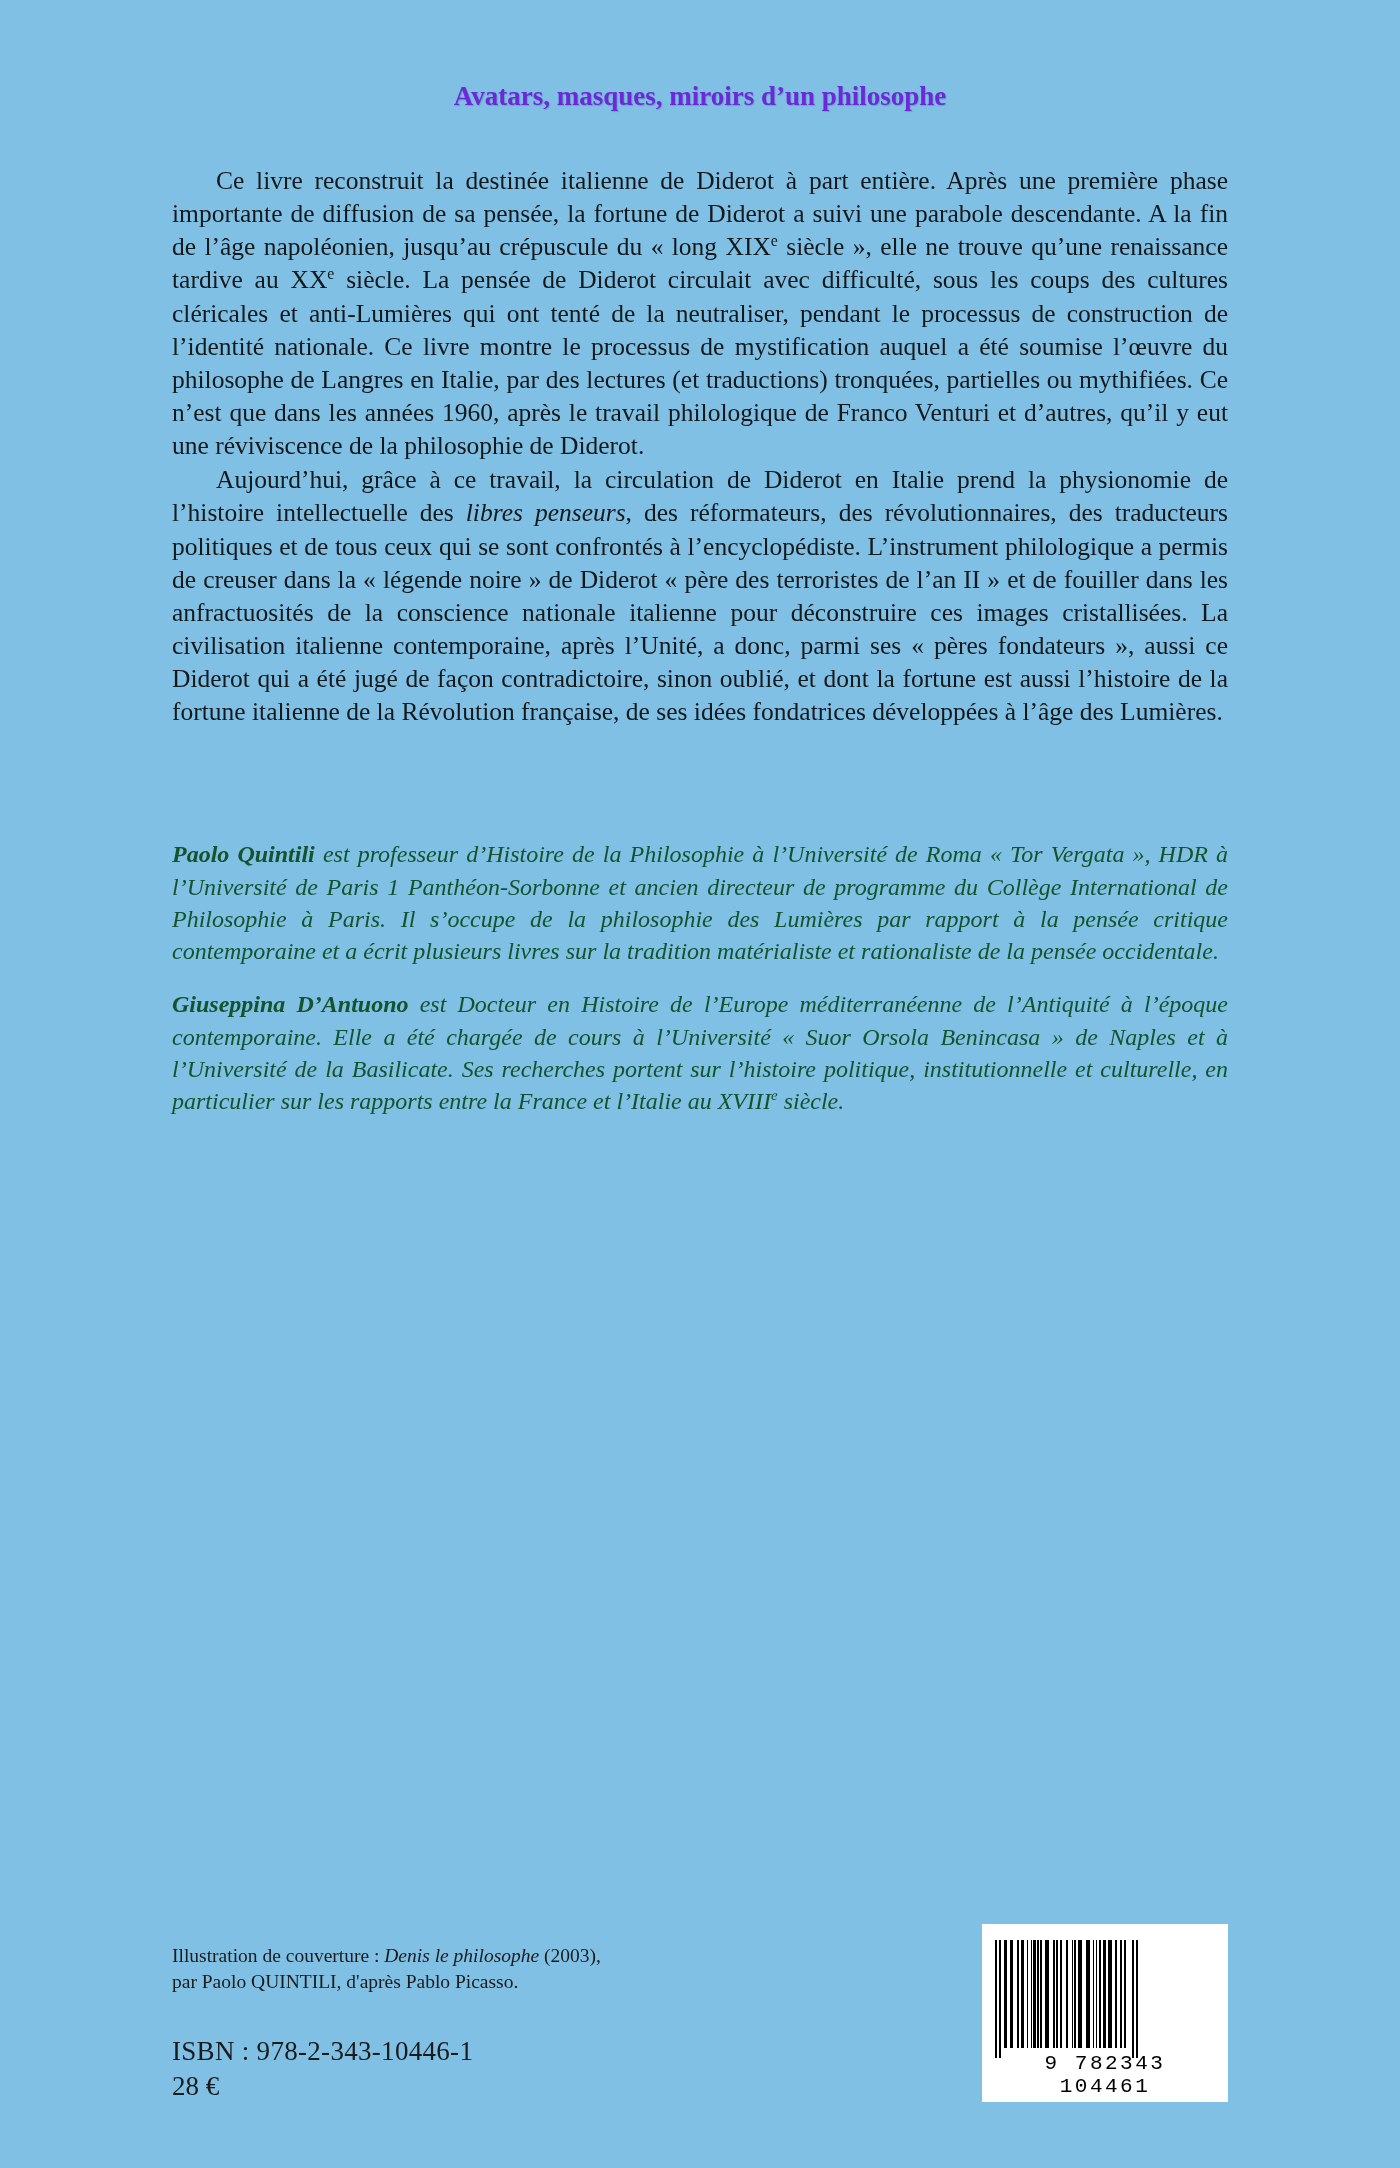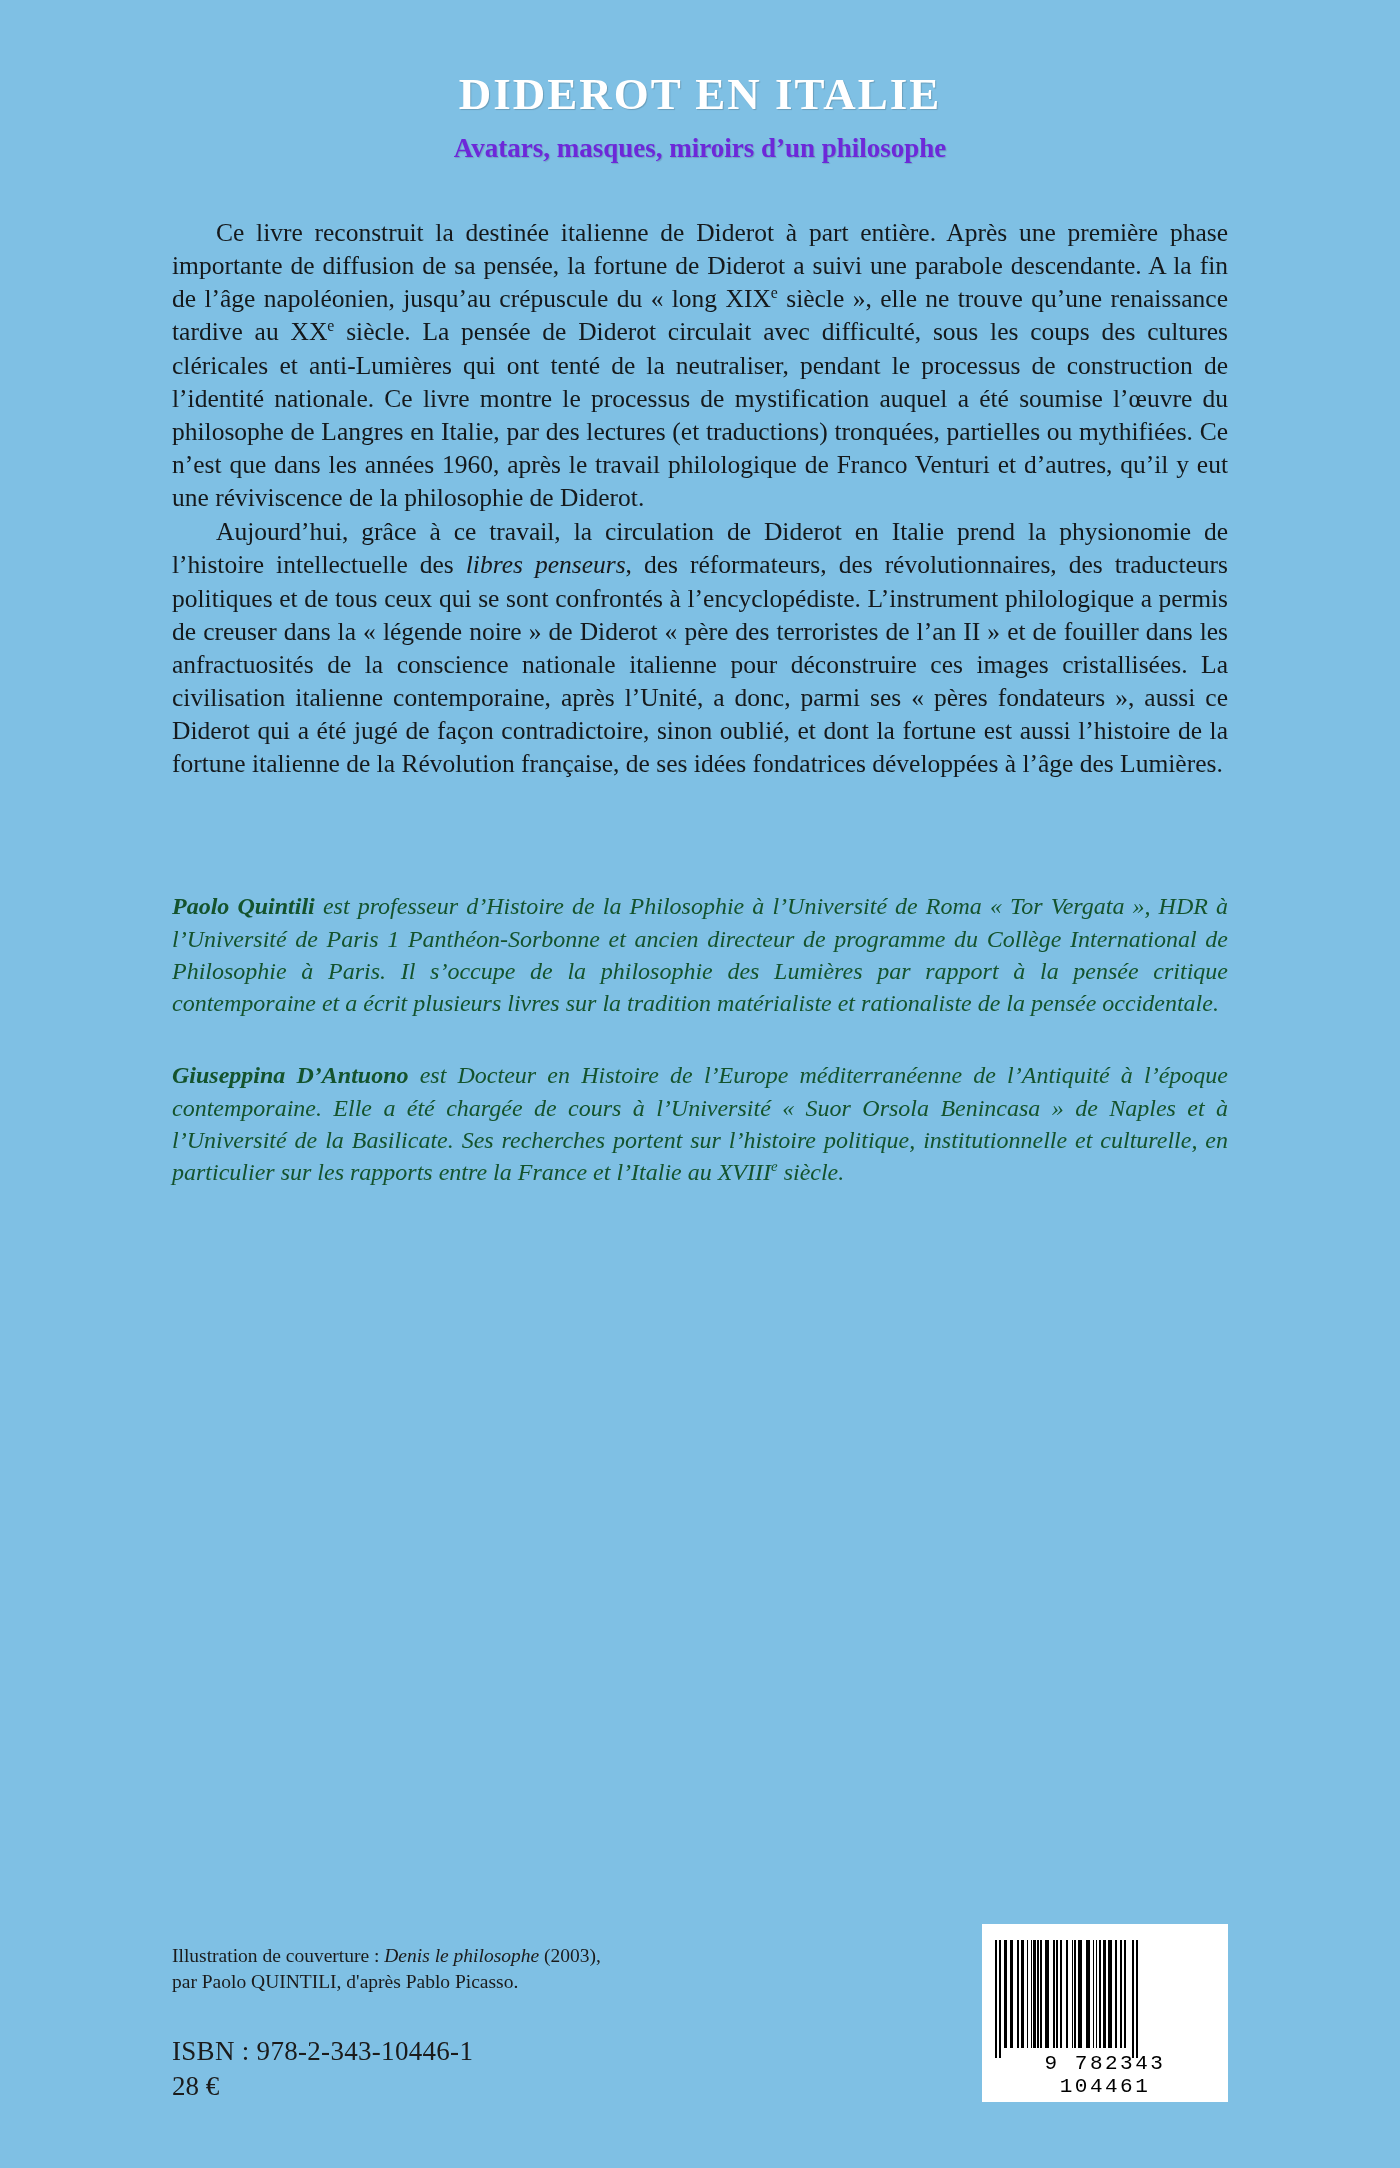--- a/index.html
+++ b/index.html
@@ -68,21 +68,21 @@
     font-size: 24px;
     line-height: 1.345;
     font-style: italic;
     text-align: justify;
     color: #14532d;
   }
   .bios p {
     margin: 0;
   }
   .bios p + p {
-    margin-top: 40px;
+    margin-top: 21px;
   }
   .bios .who {
     font-weight: bold;
     font-style: italic;
   }
   .bios .sup {
     font-size: 0.62em;
     vertical-align: super;
     line-height: 0;
   }
@@ -145,21 +145,20 @@
     text-align: center;
     color: #000;
   }
 </style>
 </head>
 <body>
 
 <div class="page">
 
   <div class="title-block">
-    <h1 class="main-title">DIDEROT EN ITALIE</h1>
     <div class="sub-title">Avatars, masques, miroirs d’un philosophe</div>
   </div>
 
   <div class="blurb">
     <p><span>Ce livre reconstruit la destinée italienne de Diderot à part entière. Après une première phase importante de diffusion de sa pensée, la fortune de Diderot a suivi une parabole descendante. A la fin de l’âge napoléonien, jusqu’au crépuscule du « long XIX</span><span class="sup">e</span><span> siècle », elle ne trouve qu’une renaissance tardive au XX</span><span class="sup">e</span><span> siècle. La pensée de Diderot circulait avec difficulté, sous les coups des cultures cléricales et anti-Lumières qui ont tenté de la neutraliser, pendant le processus de construction de l’identité nationale. Ce livre montre le processus de mystification auquel a été soumise l’œuvre du philosophe de Langres en Italie, par des lectures (et traductions) tronquées, partielles ou mythifiées. Ce n’est que dans les années 1960, après le travail philologique de Franco Venturi et d’autres, qu’il y eut une réviviscence de la philosophie de Diderot.</span></p>
     <p><span>Aujourd’hui, grâce à ce travail, la circulation de Diderot en Italie prend la physionomie de l’histoire intellectuelle des </span><em>libres penseurs</em><span>, des réformateurs, des révolutionnaires, des traducteurs politiques et de tous ceux qui se sont confrontés à l’encyclopédiste. L’instrument philologique a permis de creuser dans la « légende noire » de Diderot « père des terroristes de l’an II » et de fouiller dans les anfractuosités de la conscience nationale italienne pour déconstruire ces images cristallisées. La civilisation italienne contemporaine, après l’Unité, a donc, parmi ses « pères fondateurs », aussi ce Diderot qui a été jugé de façon contradictoire, sinon oublié, et dont la fortune est aussi l’histoire de la fortune italienne de la Révolution française, de ses idées fondatrices développées à l’âge des Lumières.</span></p>
   </div>
 
   <div class="bios">
     <p><span class="who">Paolo Quintili</span><span> est professeur d’Histoire de la Philosophie à l’Université de Roma « Tor Vergata », HDR à l’Université de Paris 1 Panthéon-Sorbonne et ancien directeur de programme du Collège International de Philosophie à Paris. Il s’occupe de la philosophie des Lumières par rapport à la pensée critique contemporaine et a écrit plusieurs livres sur la tradition matérialiste et rationaliste de la pensée occidentale.</span></p>

